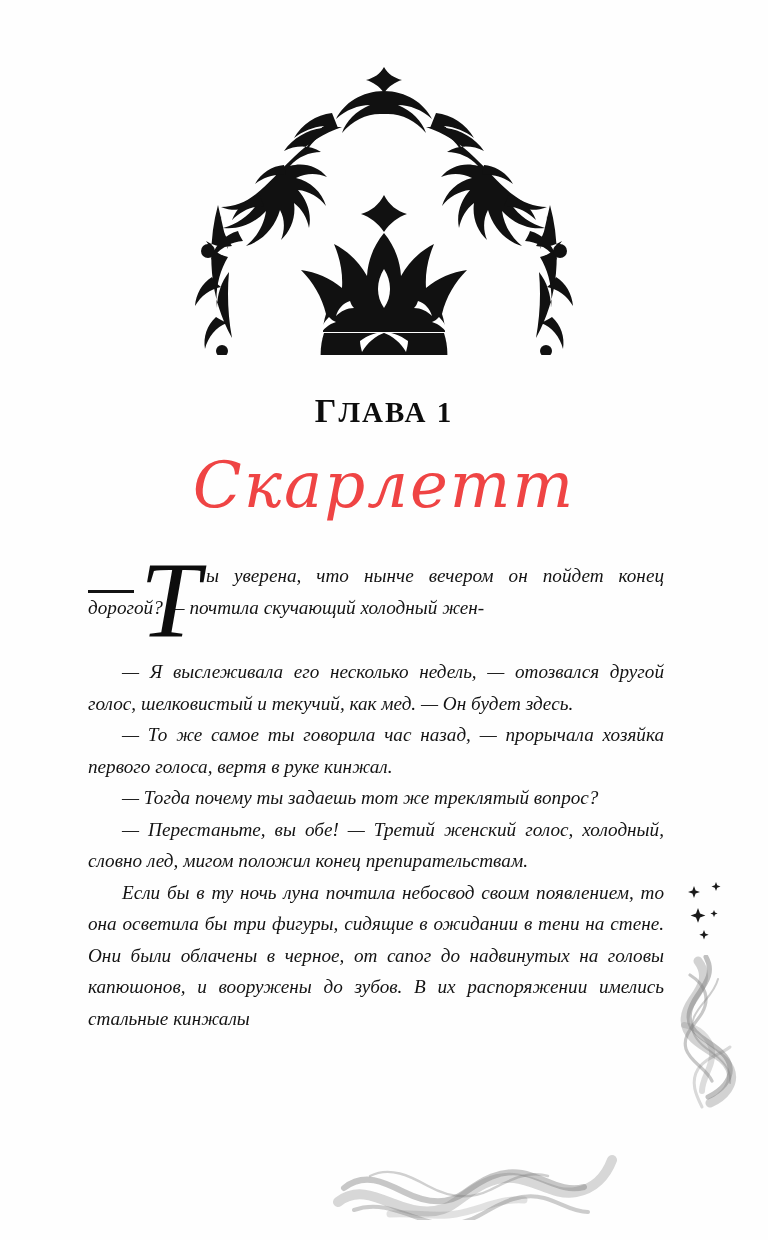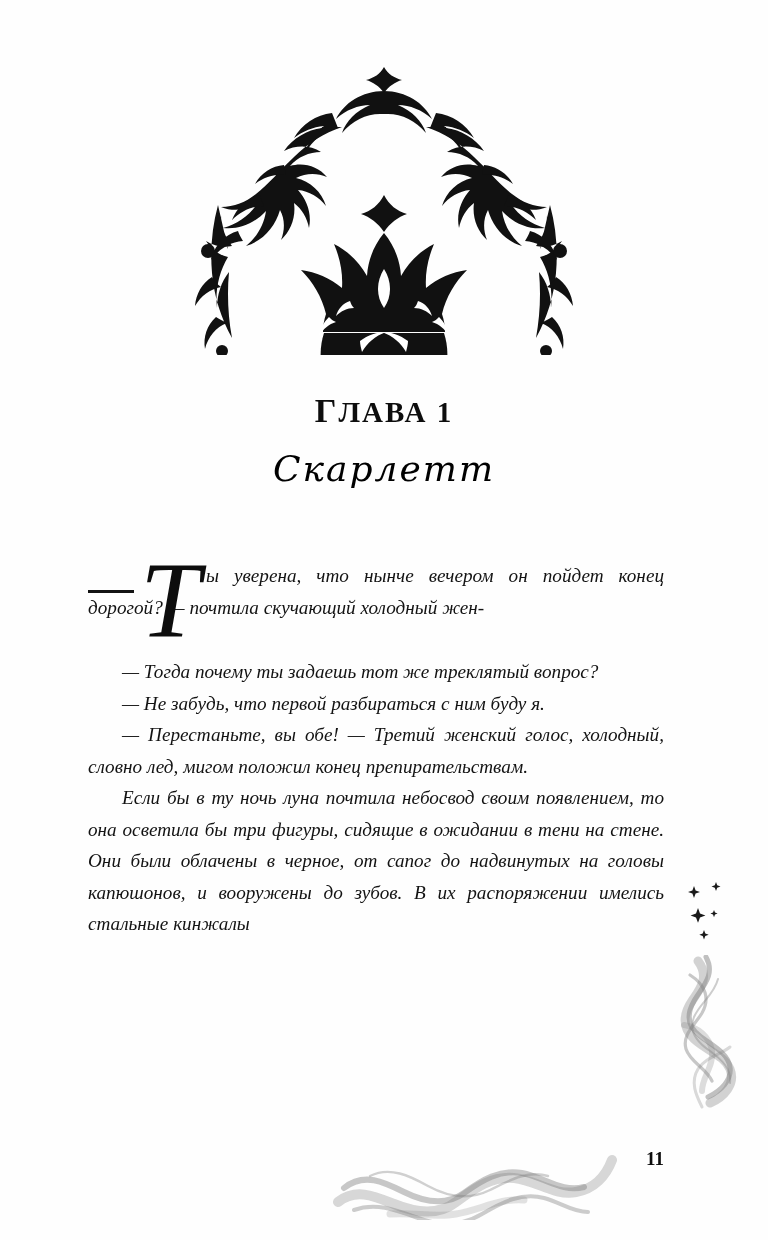--- a/index.html
+++ b/index.html
@@ -55,23 +55,23 @@
     font-size: 34px;
   }
   .chapter-title {
     position: absolute;
     top: 448px;
     left: 0;
     width: 100%;
     text-align: center;
     font-family: "DejaVu Serif", serif;
     font-style: italic;
-    font-size: 36px;
+    font-size: 64px;
     letter-spacing: 2px;
-    color: #000000;
+    color: #ef4444;
   }
 
   
   .body-text {
     position: absolute;
     top: 560px;
     left: 88px;
     width: 576px;
     font-size: 19.2px;
     line-height: 31.5px;
@@ -223,22 +223,23 @@
   <div class="body-text">
 
     <p class="first italic opening">
       <span class="dropcap-dash"></span>
       <span class="dropcap">Т</span>
       <span class="opening-text"><span>ы уверена, что нынче вечером он пойдет конец</span>
         <span>дорогой? — почтила скучающий холодный жен-</span>
         </span>
     </p>
 
+    <p class="italic">— Я выслеживала его несколько недель, — отозвался другой голос, шелковистый и текучий, как мед. — Он будет здесь.</p>
+    <p class="italic">— То же самое ты говорила час назад, — прорычала хозяйка первого голоса, вертя в руке кинжал.</p>
     <p class="italic">— Тогда почему ты задаешь тот же треклятый вопрос?</p>
-    <p class="italic">— Не забудь, что первой разбираться с ним буду я.</p>
     <p class="italic">— Перестаньте, вы обе! — Третий женский голос, холодный, словно лед, мигом положил конец препирательствам.</p>
     <p class="italic">Если бы в ту ночь луна почтила небосвод своим появлением, то она осветила бы три фигуры, сидящие в ожидании в тени на стене. Они были облачены в черное, от сапог до надвинутых на головы капюшонов, и вооружены до зубов. В их распоряжении имелись стальные кинжалы</p>
   </div>
 
   <div class="sparkles">
     <svg viewBox="0 0 46 70" xmlns="http://www.w3.org/2000/svg" aria-hidden="true">
       <g fill="#1a1a1a">
         <path d="M8 6l1.6 4.4L14 12l-4.4 1.6L8 18l-1.6-4.4L2 12l4.4-1.6z"></path>
         <path d="M30 2l1.2 3.2L34.5 6.5l-3.3 1.3L30 11l-1.2-3.2L25.5 6.5l3.3-1.3z"></path>
         <path d="M6 28l2 5.4 5.4 2-5.4 2-2 5.4-2-5.4-5.4-2 5.4-2z" transform="translate(6,0)"></path>
@@ -266,14 +267,13 @@
       <g fill="none" stroke="#5a5a5a" stroke-linecap="round">
         <path d="M8 92c18-14 36-6 56 2 22 9 44 12 62-2 18-13 34-26 58-24 22 2 40 18 62 14 18-3 30-16 36-32" stroke-width="10" opacity=".3"></path>
         <path d="M14 78c20-16 40-6 60 4 20 10 42 14 60 1 18-13 36-24 58-20 22 4 40 20 62 14" stroke-width="6" opacity=".42"></path>
         <path d="M24 100c22-8 42 0 64 8 22 8 44 8 64-4 20-12 40-22 62-16 16 4 28 14 44 14" stroke-width="4" opacity=".38"></path>
         <path d="M40 66c20-10 40 0 58 10 20 11 42 14 62 4 20-10 38-20 58-14" stroke-width="2.4" opacity=".35"></path>
         <path d="M60 104c24-2 44 4 66 0 24-4 44-16 68-14" stroke-width="7" opacity=".22"></path>
       </g>
     </svg>
   </div>
 
-  <div class="folio">11</div>
 </div>
 
 </body></html>

